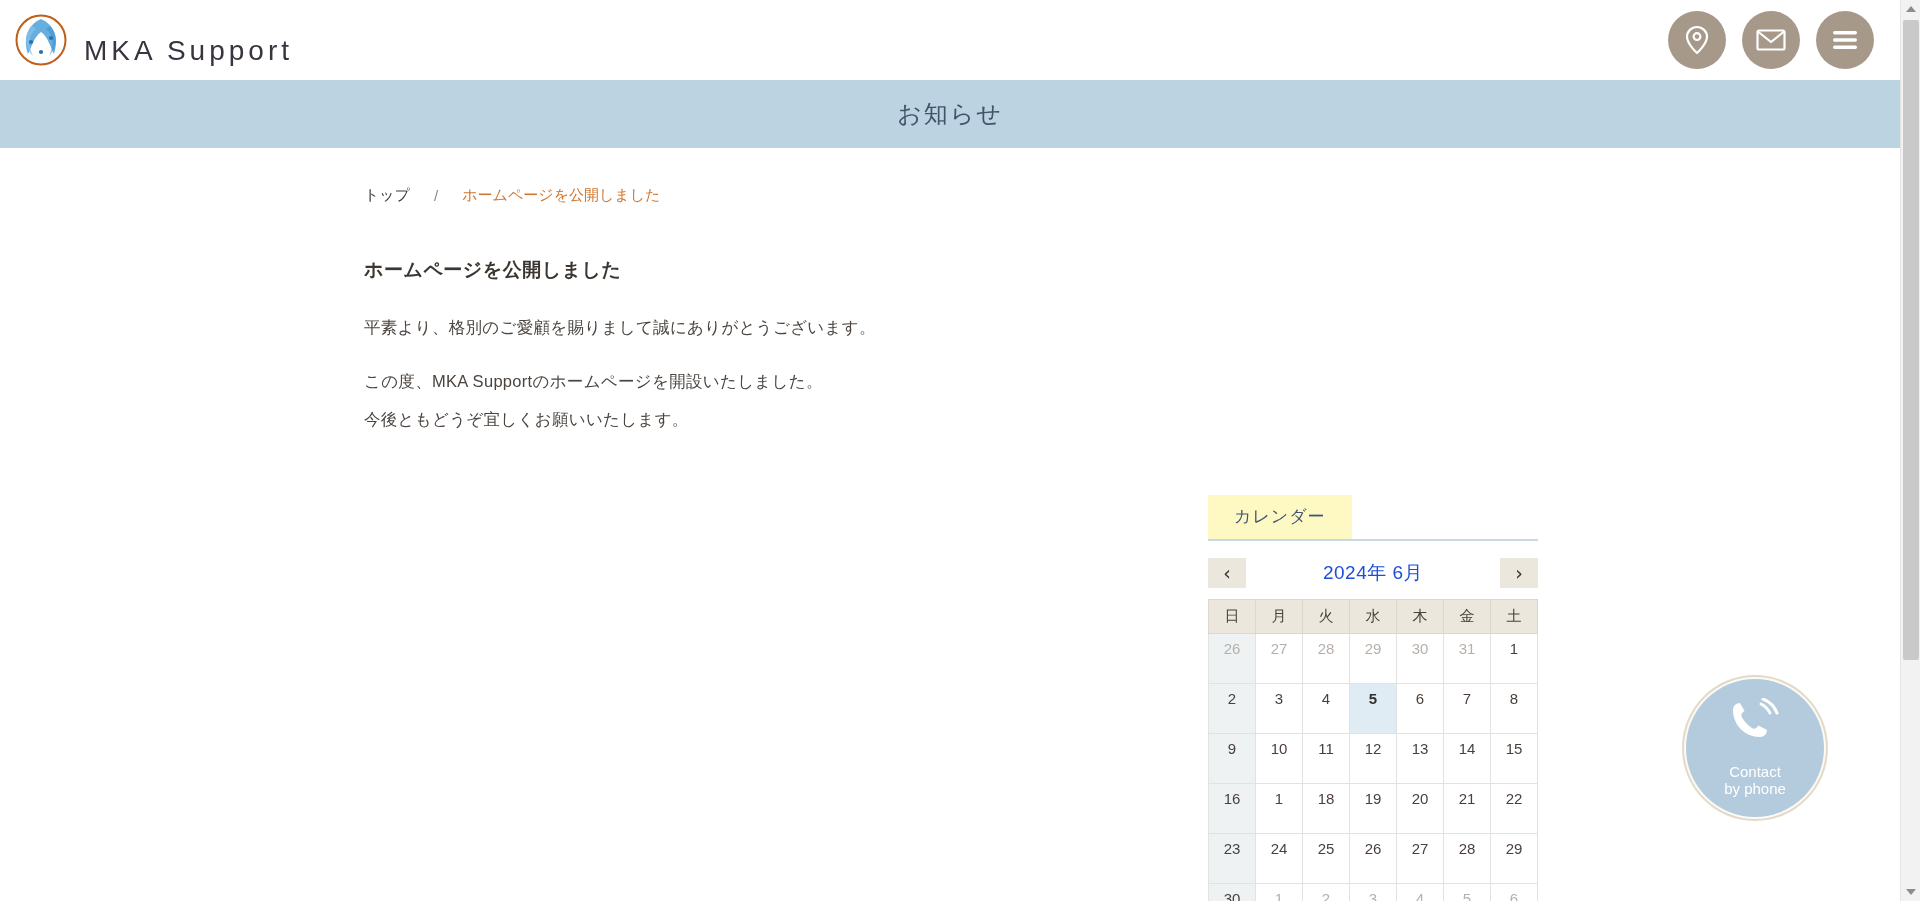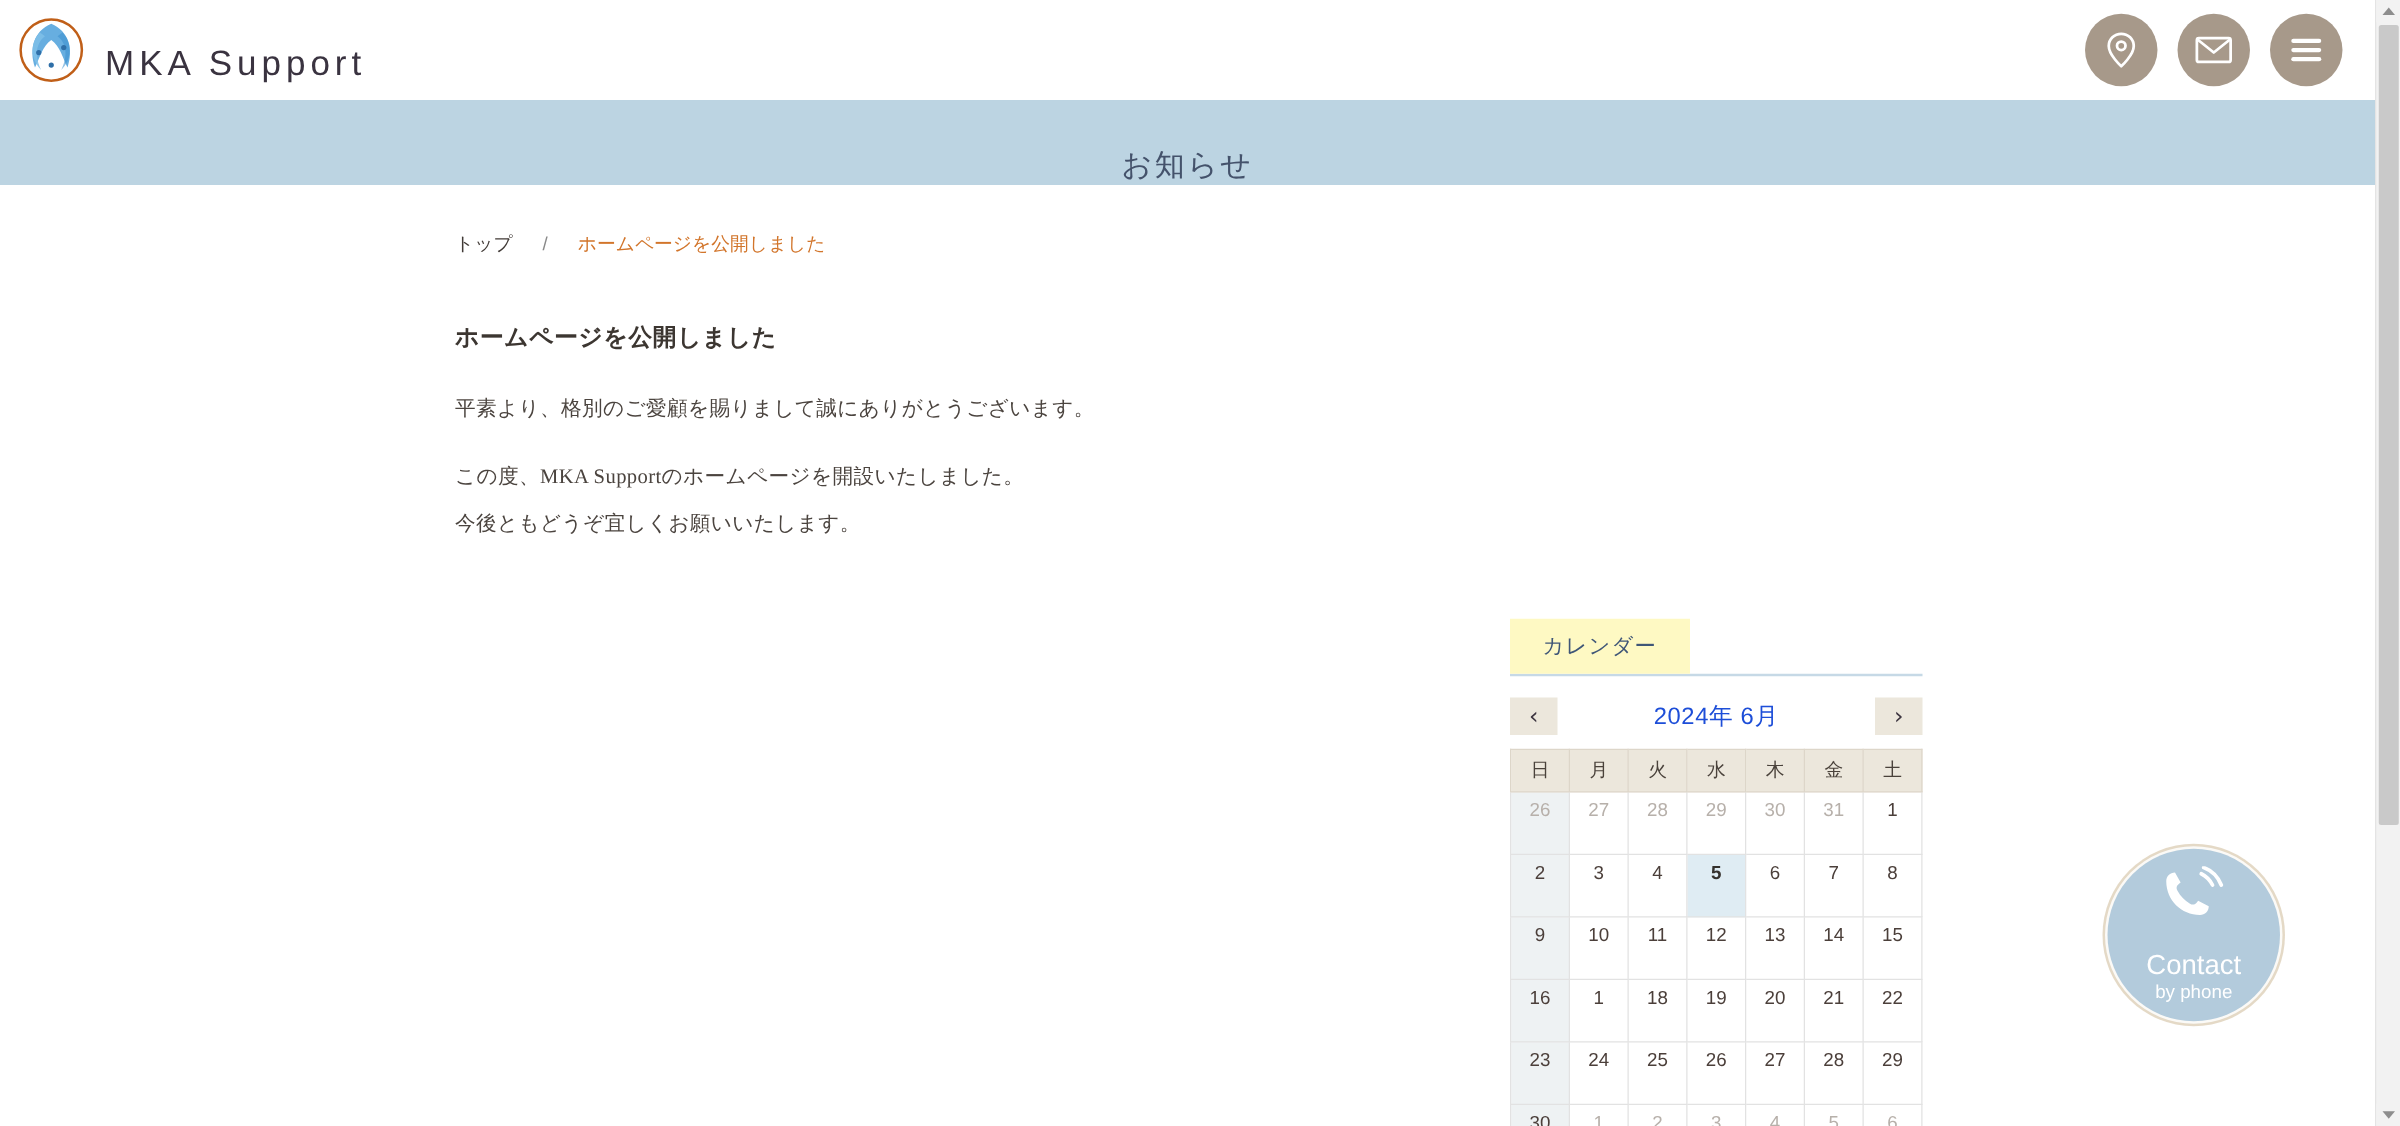--- a/index.html
+++ b/index.html
@@ -77,21 +77,21 @@
     cursor: pointer;
     border: none;
   }
   .circle-btn svg { display: block; }
 
   
   .page-band {
     height: 68px;
     background: #bcd4e2;
     display: flex;
-    align-items: flex-end;
+    align-items: center;
     justify-content: center;
   }
   .page-band-title {
     font-size: 24px;
     color: #44526b;
     letter-spacing: 2px;
   }
 
   
   .breadcrumb {
@@ -121,21 +121,21 @@
     margin-bottom: 28px;
     letter-spacing: .5px;
   }
   .article-body p {
     font-size: 16.5px;
     color: #4b443f;
     line-height: 1.95;
     margin-bottom: 22px;
     letter-spacing: .3px;
   }
-  .article-body p.tight { margin-bottom: 6px; font-family: Liberation Serif, serif; }
+  .article-body p.tight { margin-bottom: 6px; }
 
   
   .widget {
     position: absolute;
     left: 1208px;
     top: 290px;
     width: 330px;
   }
   .widget-tabs {
     display: flex;
@@ -217,21 +217,21 @@
     background: #b3cbdc;
     display: flex;
     flex-direction: column;
     align-items: center;
     justify-content: center;
     cursor: pointer;
     box-shadow: 0 0 0 2px rgba(255,255,255,.85), 0 0 0 4px rgba(196,170,128,.45);
     color: #ffffff;
   }
   .contact-fab .fab-icon { margin-bottom: 2px; }
-  .contact-fab .fab-l1 { font-size: 22px; line-height: 1.15; margin-top: 15px; }
+  .contact-fab .fab-l1 { font-size: 15px; line-height: 1.15; margin-top: 15px; }
   .contact-fab .fab-l2 { font-size: 15px; line-height: 1.2; }
 
   
   #scrollbar {
     position: absolute;
     top: 0; right: 0;
     width: 20px;
     height: 901px;
     background: #f2f2f2;
     border-left: 1px solid #e4e4e4;

